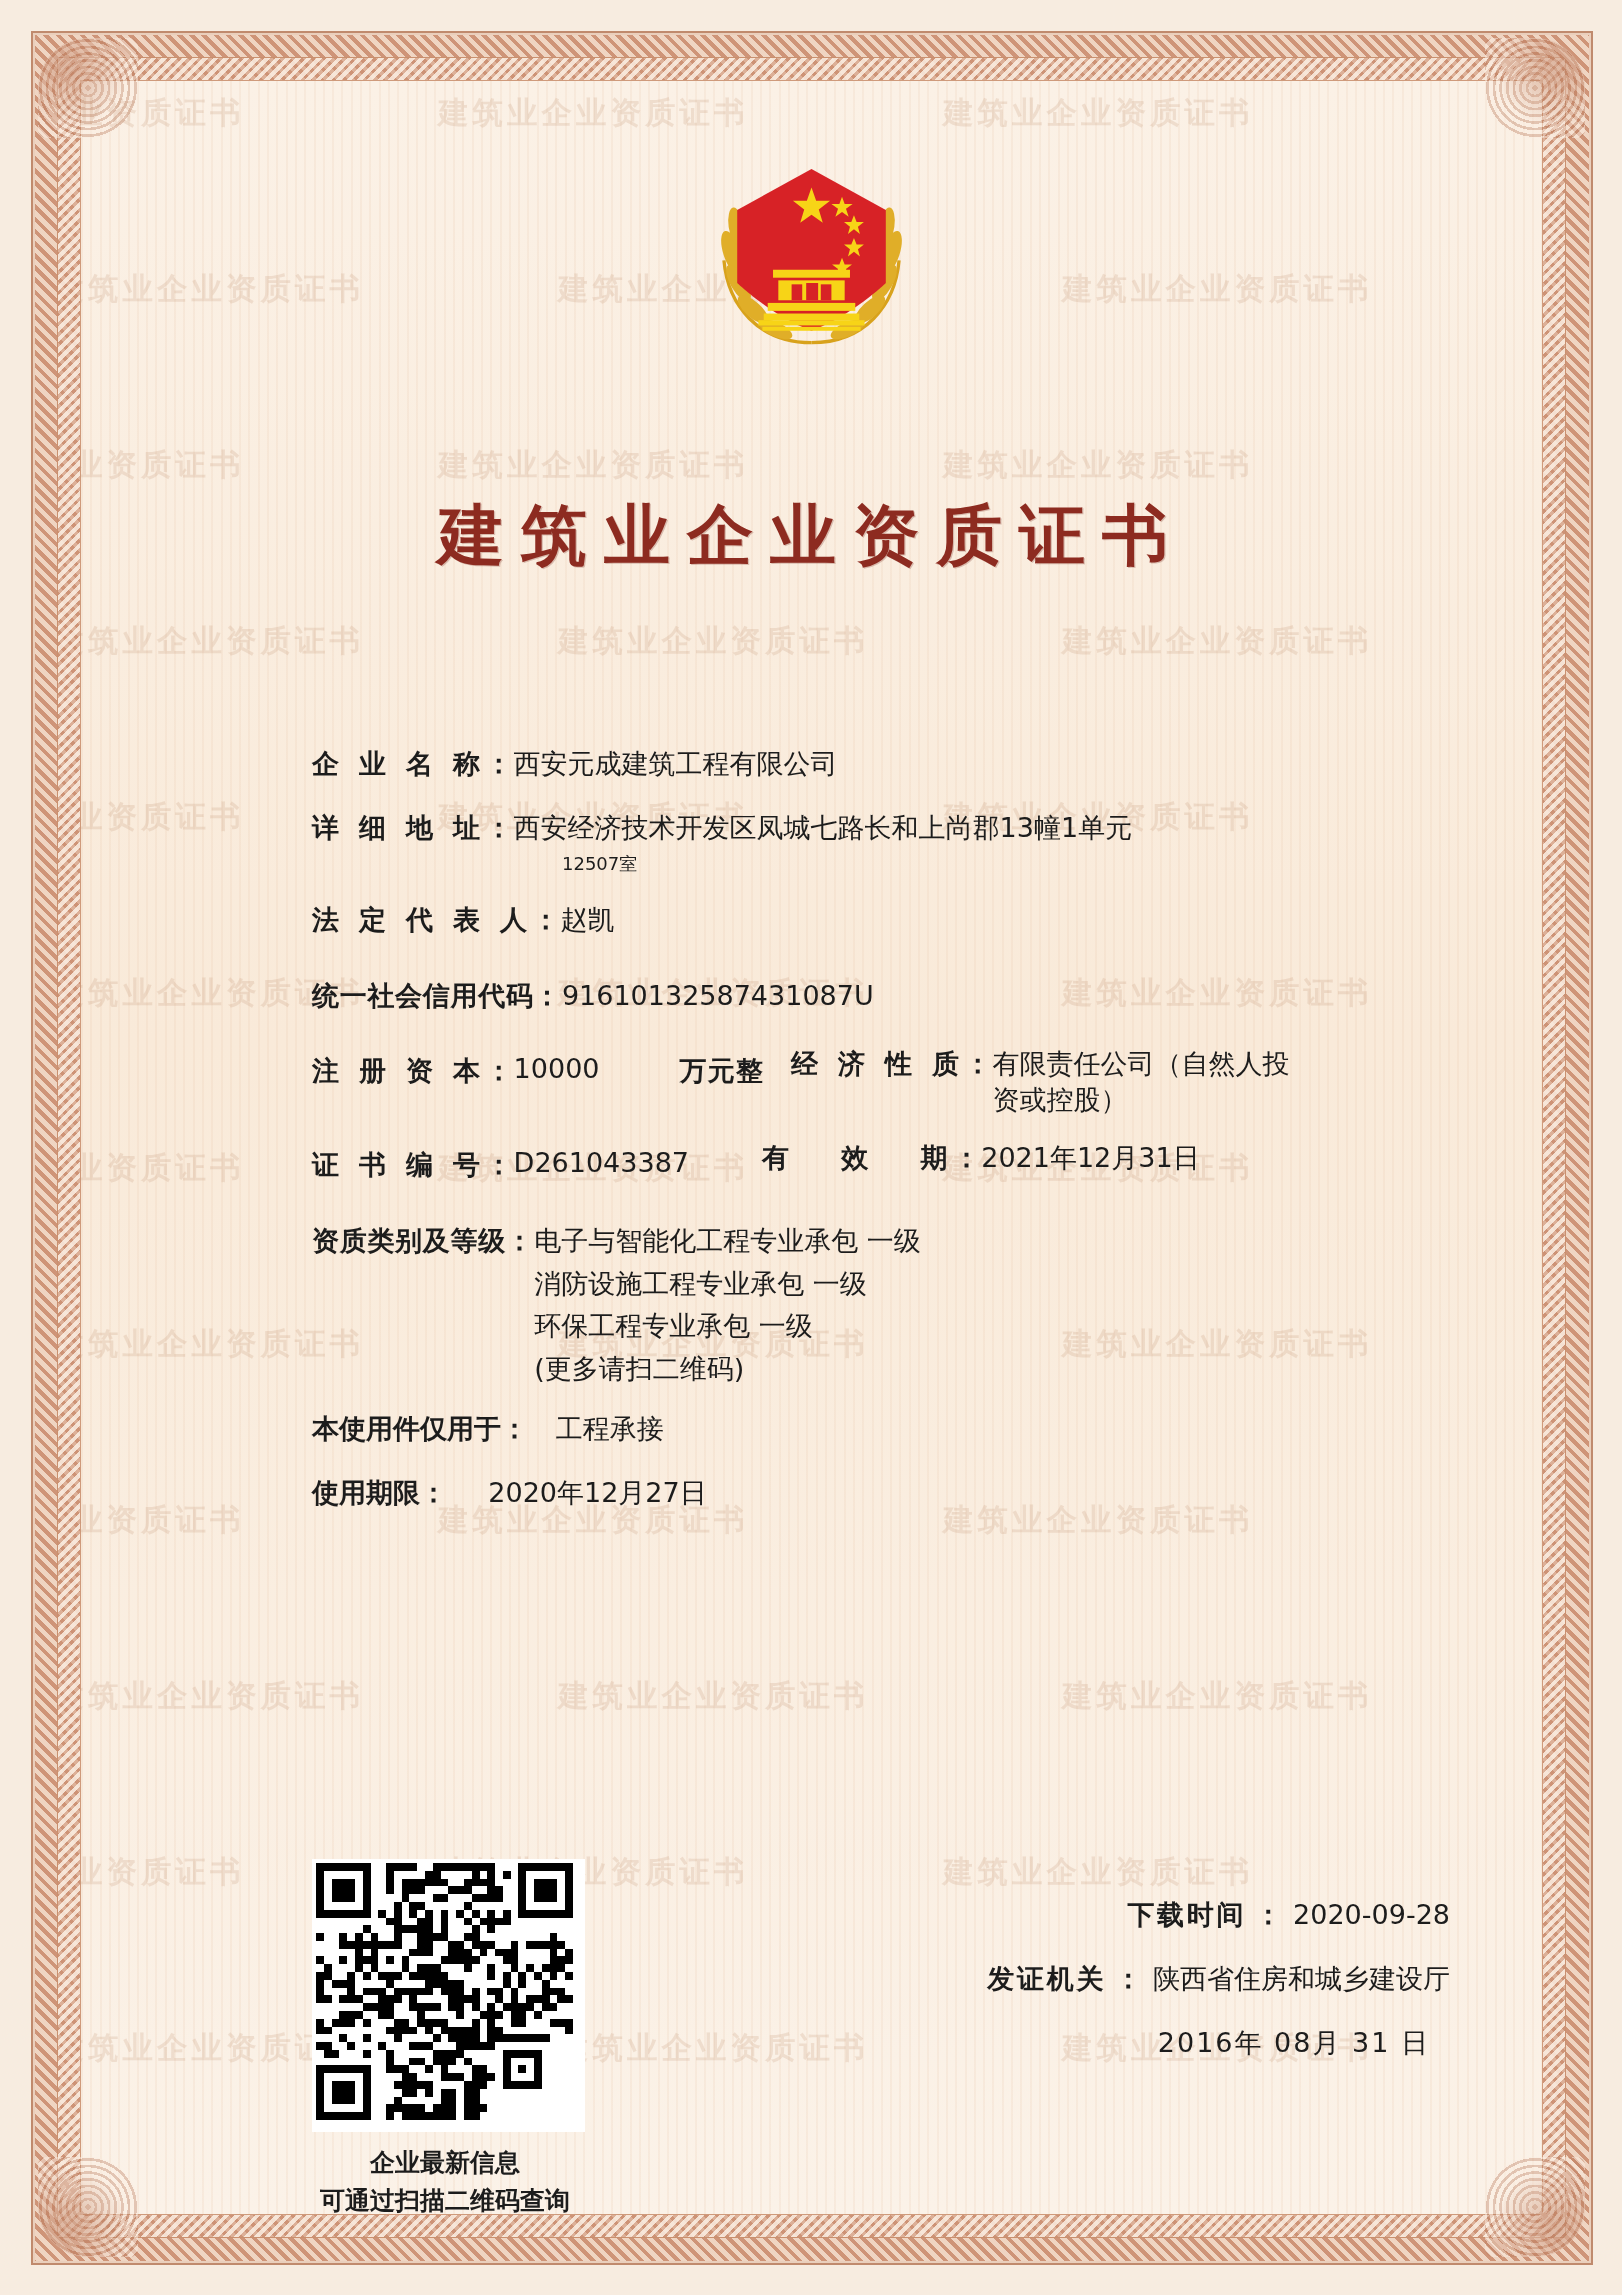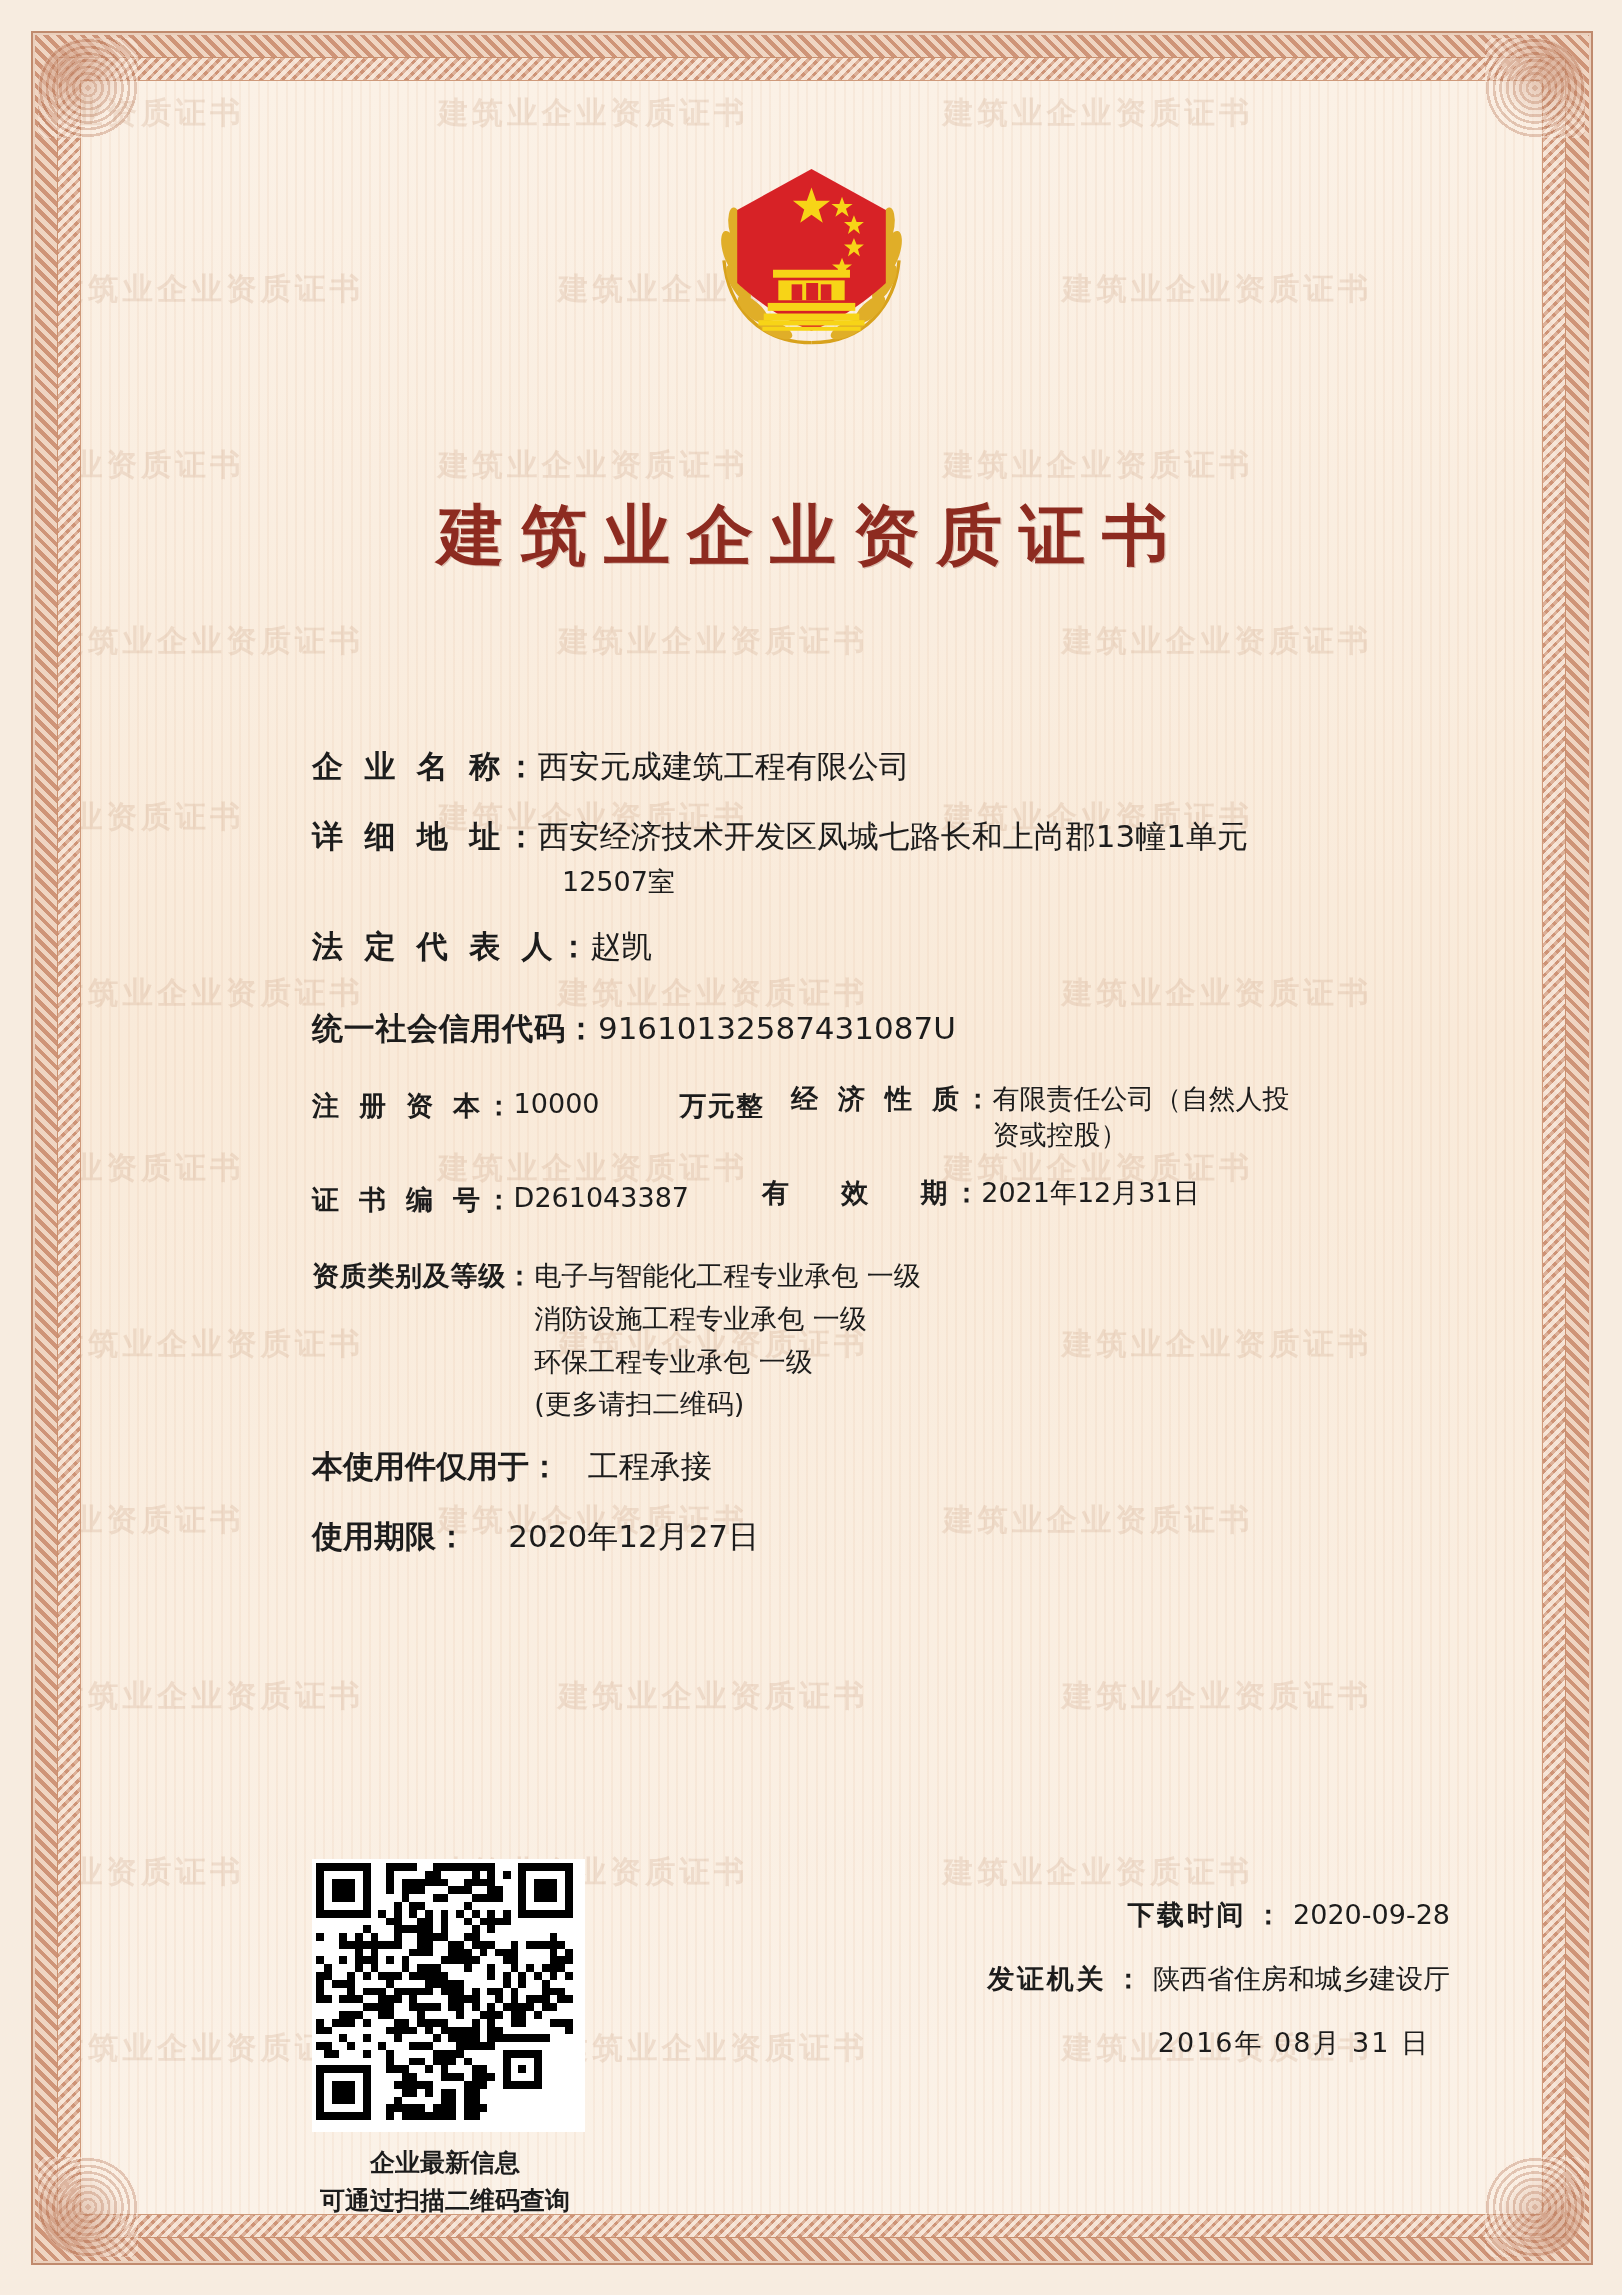--- a/index.html
+++ b/index.html
@@ -116,41 +116,41 @@
     right: 93px;
     top: 664px;
     color: #1c1c1c;
     font-family: "DejaVu Sans", sans-serif;
   }
 
   .row {
     display: flex;
     align-items: flex-start;
     margin-bottom: 25px;
-    font-size: 31px;
+    font-size: 27px;
     line-height: 1.45;
   }
   .label {
     font-weight: 700;
     white-space: nowrap;
     letter-spacing: 5.3px;
   }
   .label.tight { letter-spacing: 0px; }
   .colon {
     font-weight: 700;
     margin: 0 1.3px 0 0;
   }
   .value {
     font-weight: 400;
     flex: 1;
   }
 
   .addr-cont {
     margin-left: 250px;
-    font-size: 27px;
+    font-size: 18px;
     margin-top: -20px;
     margin-bottom: 24px;
   }
 
   .row-credit { margin-top: 37px; margin-bottom: 30px; }
   .row-credit .label { letter-spacing: 0.7px; }
 
   .two-col {
     display: flex;
     align-items: flex-start;

